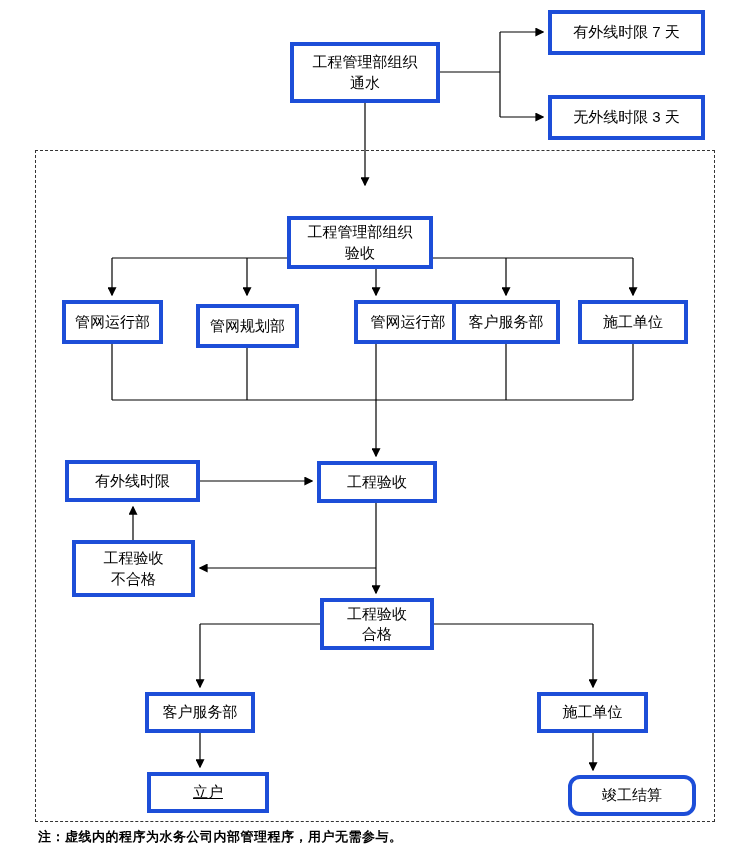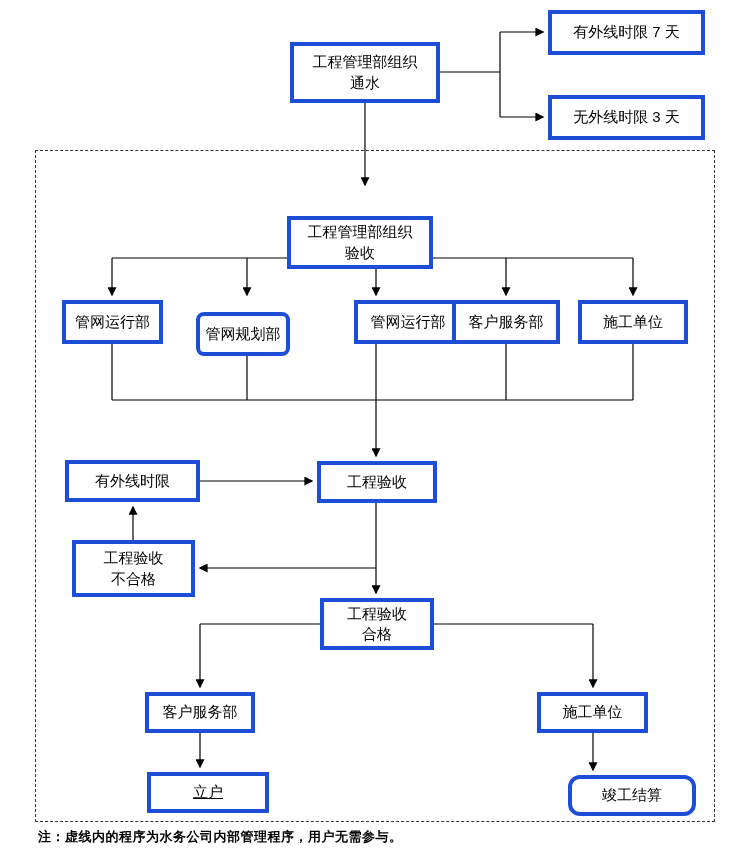--- a/index.html
+++ b/index.html
@@ -114,21 +114,21 @@
 
   <div class="node" style="left:548px; top:10px; width:157px; height:45px;">有外线时限 7 天</div>
 
   <div class="node" style="left:548px; top:95px; width:157px; height:45px;">无外线时限 3 天</div>
 
   <div class="node" style="left:287px; top:190px; width:146px; height:53px;margin-top:26px;">工程管理部组织
 验收</div>
 
   <div class="node" style="left:62px; top:300px; width:101px; height:44px;">管网运行部</div>
 
-  <div class="node" style="left:196px; top:312px; width:94px; height:44px;border-radius:8px;">管网规划部</div>
+  <div class="node" style="left:196px; top:304px; width:103px; height:44px;">管网规划部</div>
 
   <div class="node" style="left:322px; top:300px; width:108px; height:44px;margin-left:32px;">管网运行部</div>
 
   <div class="node" style="left:452px; top:300px; width:108px; height:44px;">客户服务部</div>
 
   <div class="node" style="left:578px; top:300px; width:110px; height:44px;">施工单位</div>
 
   <div class="node" style="left:65px; top:460px; width:135px; height:42px;">有外线时限</div>
 
   <div class="node" style="left:317px; top:461px; width:120px; height:42px;">工程验收</div>

